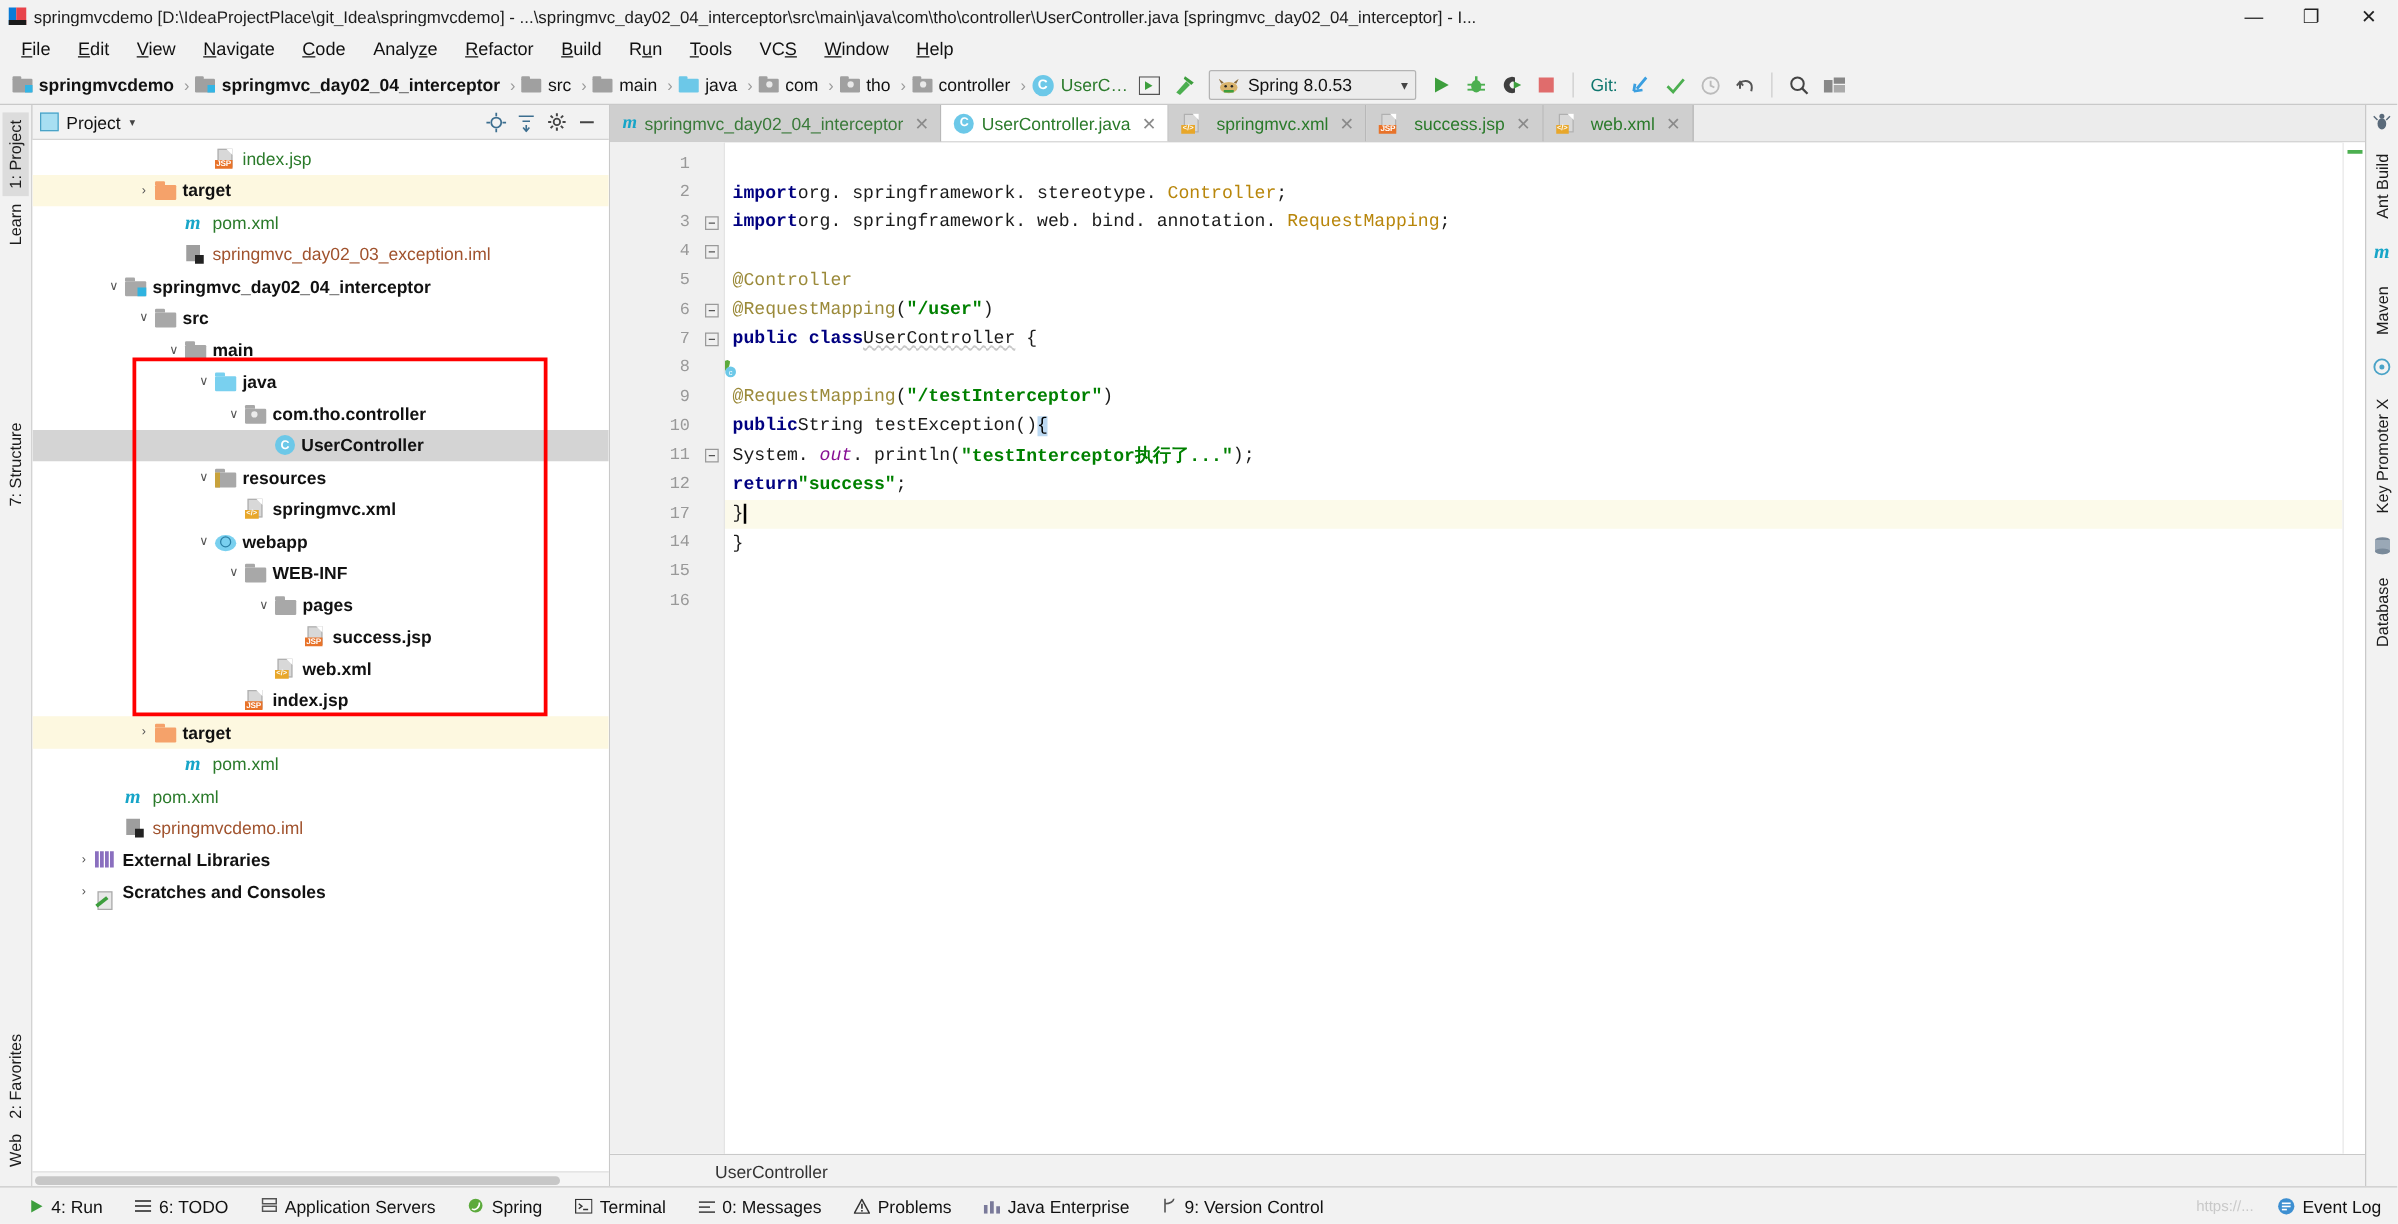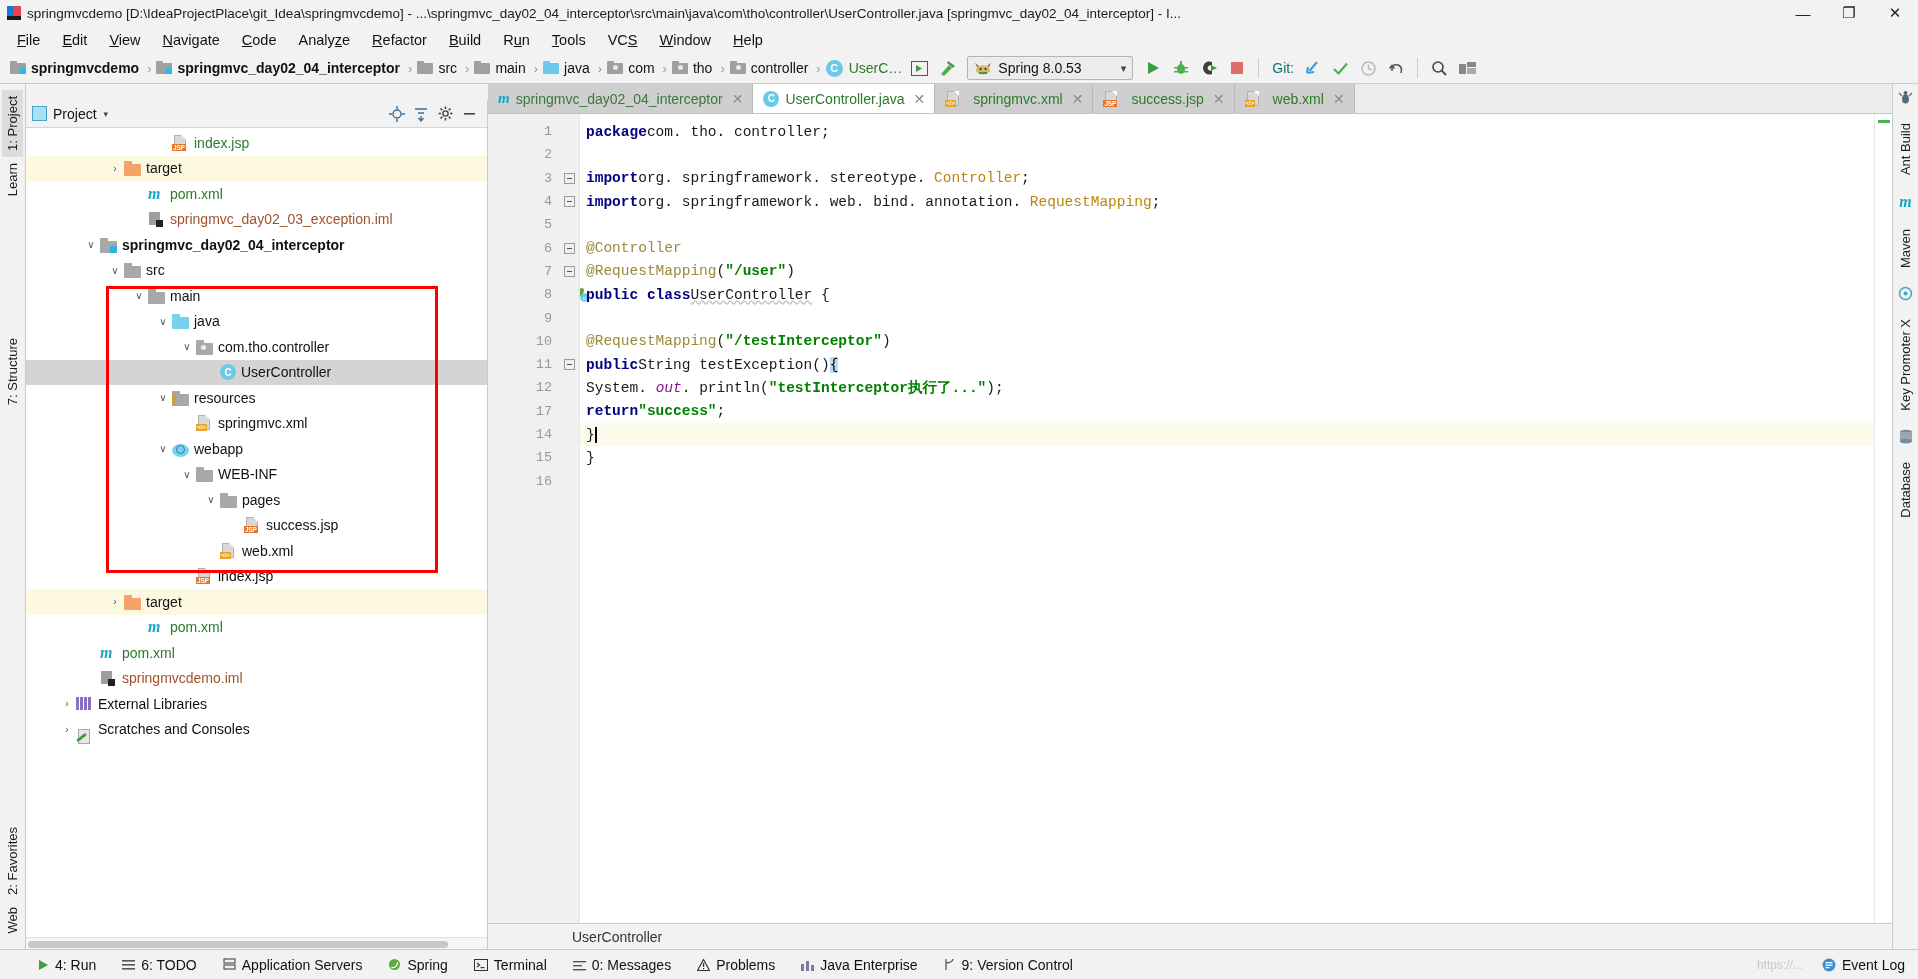--- a/index.html
+++ b/index.html
@@ -98,21 +98,21 @@
 
   .rightstrip {
     width: 26px; background: #f2f2f2; border-left: 1px solid #c9c9c9;
     display: flex; flex-direction: column; align-items: center;
     padding-top: 6px; flex: 0 0 26px; gap: 8px;
   }
 
   
   .project-panel {
     width: 462px; flex: 0 0 462px; display: flex; flex-direction: column;
-    border-right: 1px solid #c9c9c9; background: #fff; min-height: 0; margin-top: 16px;
+    border-right: 1px solid #c9c9c9; background: #fff; min-height: 0;
   }
   .panel-header {
     height: 28px; background: #f2f2f2; display: flex; align-items: center;
     padding: 0 6px; border-bottom: 1px solid #d4d4d4; flex: 0 0 28px;
   }
   .panel-header .ph-icon { width: 15px; height: 15px; border: 1px solid #4aa3c7; background: #a8dff2; margin-right: 6px; }
   .panel-header .ph-title { font-size: 14px; color: #111; }
   .panel-header .caret { margin-left: 7px; font-size: 9px; color: #444; }
   .ph-spacer { flex: 1 1 auto; }
   .ph-btn { width: 24px; height: 24px; display: flex; align-items: center; justify-content: center; color: #3c6e8f; }
@@ -143,21 +143,21 @@
   .ticon.pkg .hole { position: absolute; left: 5px; top: 6px; width: 5px; height: 5px; border-radius: 50%; background: #ececec; }
   .ticon.mod .fb { background: #a8a8a8; }
   .ticon.mod .ft { background: #a8a8a8; }
   .ticon.mod .sq { position: absolute; right: 0px; bottom: 0px; width: 7px; height: 7px; background: #2fb3e0; }
   .ticon.web .fb { background: #79d0ef; border-radius: 50%; height: 13px; }
   .ticon.web .gl { position: absolute; left: 4px; top: 4px; width: 9px; height: 9px; border: 1px solid #2a7fa5; border-radius: 50%; }
   .tlabel { font-size: 14px; }
   .tlabel.bold { font-weight: bold; }
   .c-green { color: #2a7a2a; }
   .c-brown { color: #a0522d; }
-  .c-black { color: #111; }
+  .c-black { color: #111; font-weight: bold; }
 
   
   .badge-jsp, .badge-xml, .badge-m, .badge-iml, .badge-class {
     width: 17px; height: 16px; flex: 0 0 17px; margin-right: 5px; position: relative;
   }
   .doc-shape { position: absolute; left: 2px; top: 0px; width: 12px; height: 15px; background: #d8d8d8; border: 1px solid #b0b0b0; }
   .doc-fold { position: absolute; right: 3px; top: 0px; width: 0; height: 0; border-left: 5px solid transparent; border-top: 5px solid #fff; }
   .lbl-jsp { position: absolute; left: 0px; bottom: 0px; background: #e8732a; color: #fff; font-size: 6.5px; font-weight: bold; padding: 0 1px; line-height: 7px; letter-spacing: -0.2px;}
   .lbl-xml { position: absolute; left: 0px; bottom: 0px; background: #e8a72a; color: #fff; font-size: 6px; font-weight: bold; padding: 0 1px; line-height: 7px; }
   .m-icon { font-family: "Liberation Serif", serif; color: #17a5c8; font-style: italic; font-weight: bold; font-size: 16px; line-height: 16px; }
@@ -246,21 +246,21 @@
   .erg-mark { position: absolute; right: 2px; width: 12px; height: 3px; }
 
   .breadcrumb-bar {
     height: 26px; flex: 0 0 26px; background: #f2f2f2; border-top: 1px solid #c9c9c9;
     display: flex; align-items: center; padding-left: 84px; font-size: 14px; color: #333;
   }
 
   
   .statusbar {
     height: 30px; flex: 0 0 30px; background: #f2f2f2; border-top: 1px solid #c9c9c9;
-    display: flex; align-items: center; padding-left: 24px; gap: 0; position: relative;
+    display: flex; align-items: center; padding-left: 10px; gap: 0; position: relative;
   }
   .sb-item {
     display: flex; align-items: center; gap: 6px; padding: 0 13px; font-size: 14px; color: #111;
     white-space: nowrap;
   }
   .sb-spacer { flex: 1 1 auto; }
   .sb-watermark { font-size: 12px; color: #c9c9c9; padding-right: 6px; }
   svg { display: block; }
 </style>
 </head>
@@ -827,21 +827,20 @@
             <div class="fold">
               <span class="box"></span>
             </div>
             <div class="fold"></div>
             <div class="fold"></div>
             <div class="fold"></div>
             <div class="fold"></div>
             <div class="fold"></div>
           </div>
         <div class="codearea" id="codearea">
-            <div class="cline"><span class="kw">package</span> <span class="plain">com. tho. controller;</span></div>
             <div class="cline"></div>
             <div class="cline"><span class="kw">import</span> <span class="plain">org. springframework. stereotype.</span><span class="cls-ref"> Controller</span><span class="plain">;</span></div>
             <div class="cline"><span class="kw">import</span> <span class="plain">org. springframework. web. bind. annotation.</span><span class="cls-ref"> RequestMapping</span><span class="plain">;</span></div>
             <div class="cline"></div>
             <div class="cline"><span class="ann">@Controller</span></div>
             <div class="cline"><span class="ann">@RequestMapping</span><span class="plain">(</span><span class="str">"/user"</span><span class="plain">)</span></div>
             <div class="cline"><span class="kw">public class</span> <span class="plain squiggle">UserController</span><span class="plain"> {</span></div>
             <div class="cline"></div>
             <div class="cline">    <span class="ann">@RequestMapping</span><span class="plain">(</span><span class="str">"/testInterceptor"</span><span class="plain">)</span></div>
             <div class="cline">    <span class="kw">public</span> <span class="plain">String testException()</span><span class="hl-brace">{</span></div>

